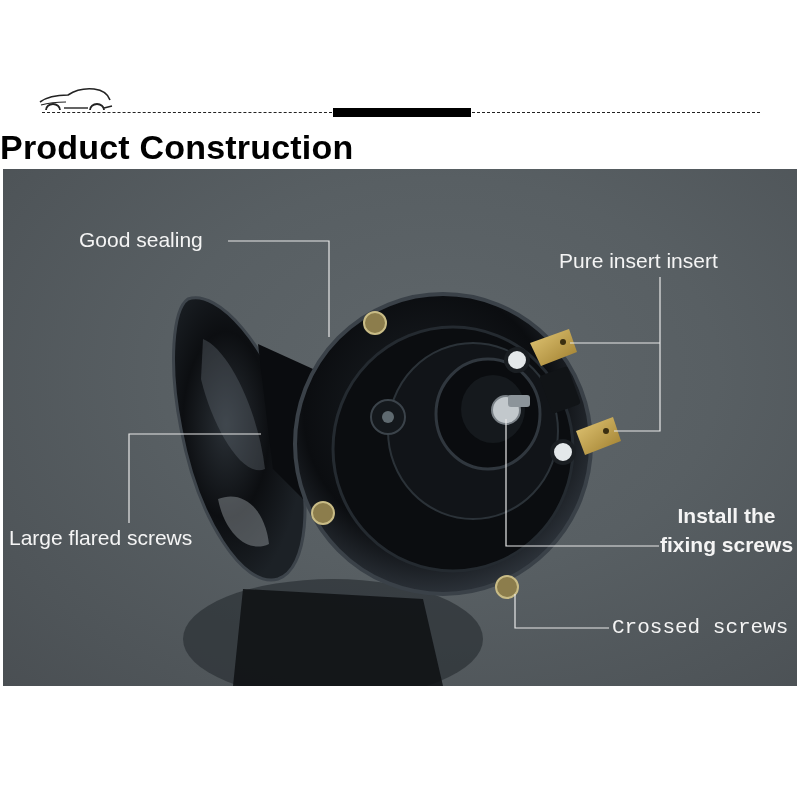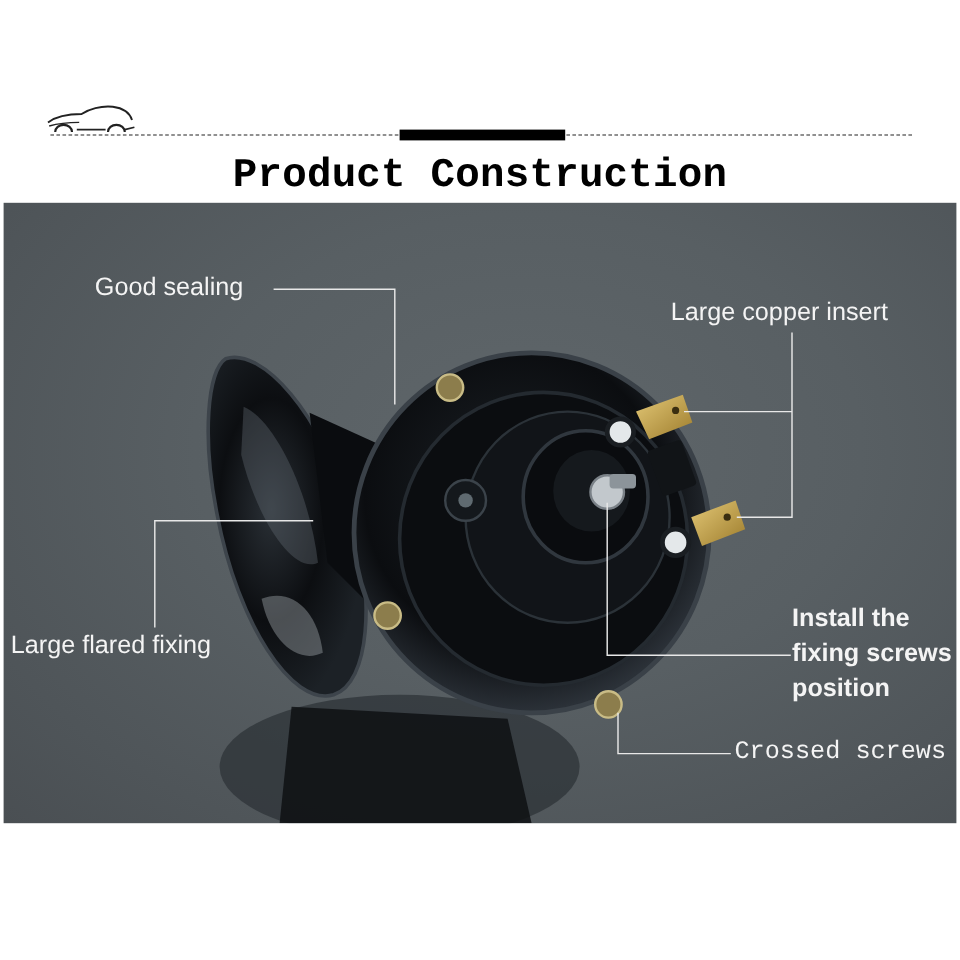--- a/index.html
+++ b/index.html
@@ -3,23 +3,23 @@
 <meta charset="utf-8">
 <style>
   html,body{margin:0;padding:0;background:#ffffff;}
   body{width:800px;height:800px;position:relative;overflow:hidden;font-family:"Liberation Sans",sans-serif;}
   .header{position:absolute;left:0;top:0;width:800px;height:169px;}
   .car{position:absolute;left:38px;top:86px;width:76px;height:28px;}
   .dash{position:absolute;top:112px;height:0;border-top:1.5px dashed #222;}
   .dash.l{left:42px;width:290px;}
   .dash.r{left:472px;width:288px;}
   .bar{position:absolute;left:333px;top:108px;width:138px;height:9px;background:#000;}
-  .title{position:absolute;left:0;width:800px;top:128px;text-align:center;font-weight:bold;font-size:34px;color:#000;letter-spacing:0.2px;font-family:Liberation Mono, monospace;}
+  .title{position:absolute;left:0;width:800px;top:128px;text-align:left;font-weight:bold;font-size:34px;color:#000;letter-spacing:0.2px;}
   .panel{position:absolute;left:3px;top:169px;width:794px;height:517px;overflow:hidden;
-    background:radial-gradient(ellipse at 55% 40%,#5f666a 0%,#585f63 45%,#4f5559 80%,#4a4f53 100%);}
+    background:radial-gradient(ellipse at 55% 40%,#5f666a 0%,#585f63 45%,#4f5559 80%,#4a4f53 100%);text-align:center;}
   .photo{position:absolute;left:0;top:0;width:794px;height:517px;}
   .label{position:absolute;color:#f4f4f4;font-size:21px;line-height:29px;white-space:nowrap;}
   .lines{position:absolute;left:0;top:0;width:794px;height:517px;}
 </style>
 </head>
 <body>
 
 <div class="header">
   <svg class="car" viewBox="0 0 76 28">
     <path d="M2 16 C10 10, 22 9, 30 9 C36 5, 46 2, 56 3 C64 4, 70 8, 72 14" fill="none" stroke="#222" stroke-width="1.6"></path>
@@ -90,21 +90,20 @@
   <svg class="lines" viewBox="0 0 794 517" fill="none" stroke="#e8e8e8" stroke-width="1.2">
     <polyline points="225,72 326,72 326,168"></polyline>
     <polyline points="657,108 657,262 611,262"></polyline>
     <line x1="567" y1="174" x2="657" y2="174"></line>
     <polyline points="126,354 126,265 258,265"></polyline>
     <polyline points="503,250 503,377 656,377"></polyline>
     <polyline points="512,425 512,459 606,459"></polyline>
   </svg>
 
   <div class="label" style="left:76px;top:56px;">Good sealing</div>
-  <div class="label" style="left:556px;top:77px;">Large copper insert</div>
-  <div class="label" style="left:6px;top:354px;">Large flared fixing</div>
+  <div class="label" style="left:556px;top:77px;">Pure insert insert</div>
+  <div class="label" style="left:6px;top:354px;">Large flared screws</div>
   <div class="label" style="left:657px;top:332px;font-weight:bold;">
     <div>Install the</div>
     <div>fixing screws</div>
-    <div>position</div>
   </div>
   <div class="label" style="left:609px;top:444px;font-family:Liberation Mono, monospace;">Crossed screws</div>
 </div>
 
 </body></html>

